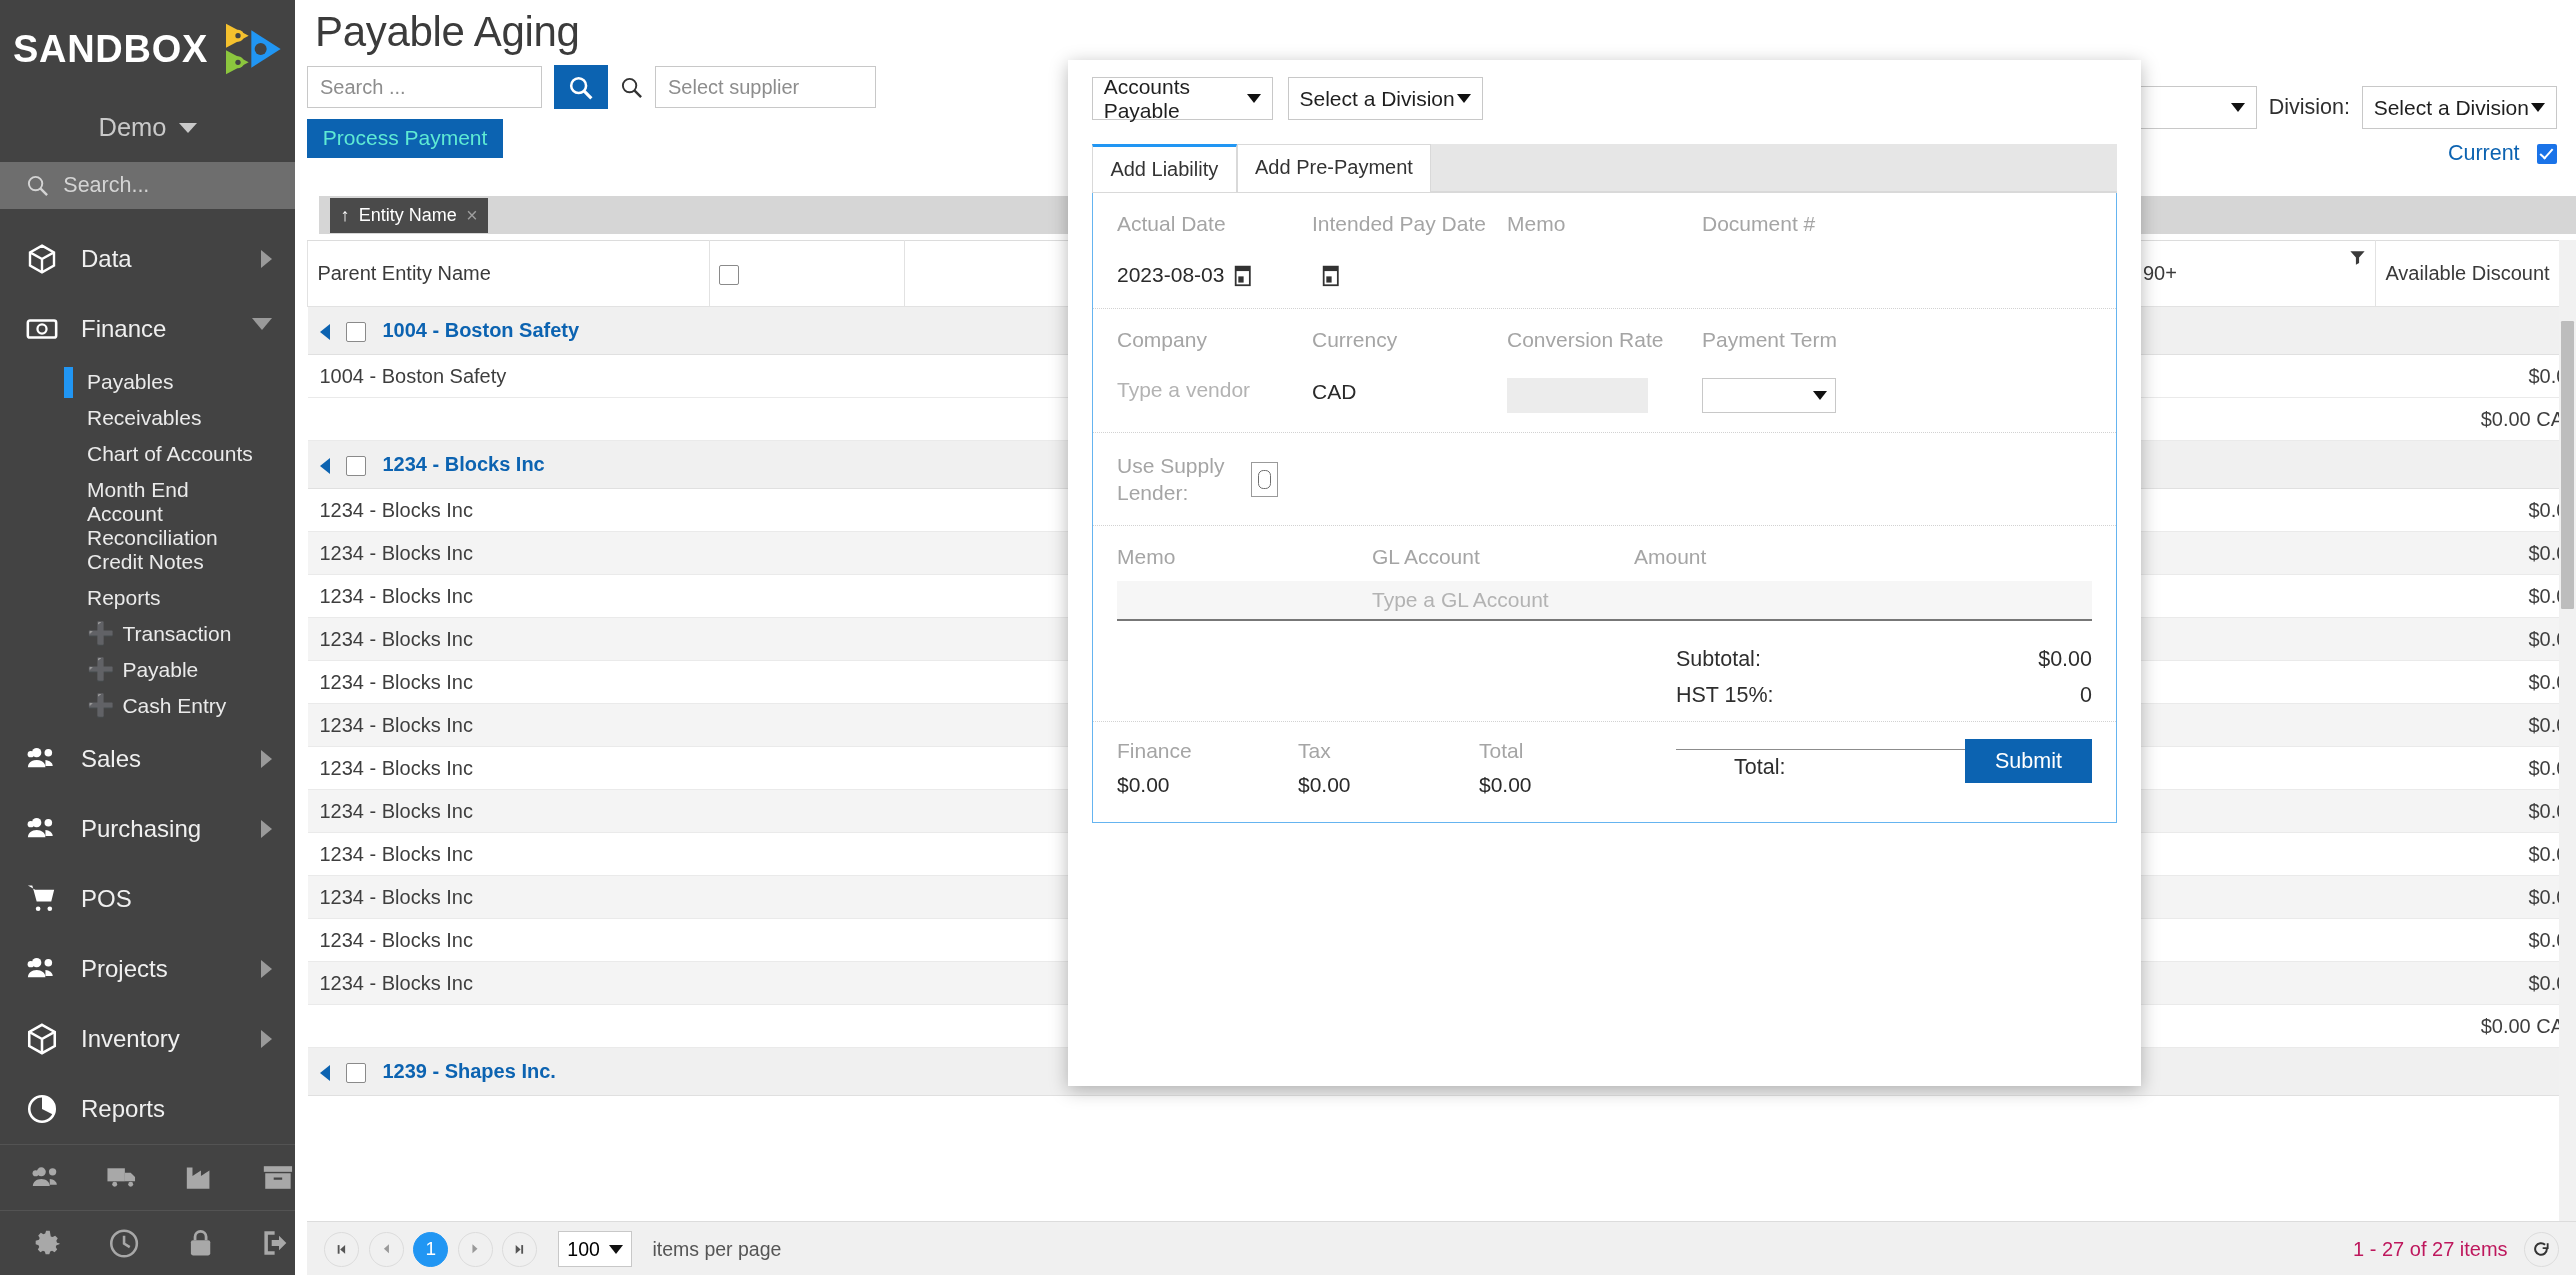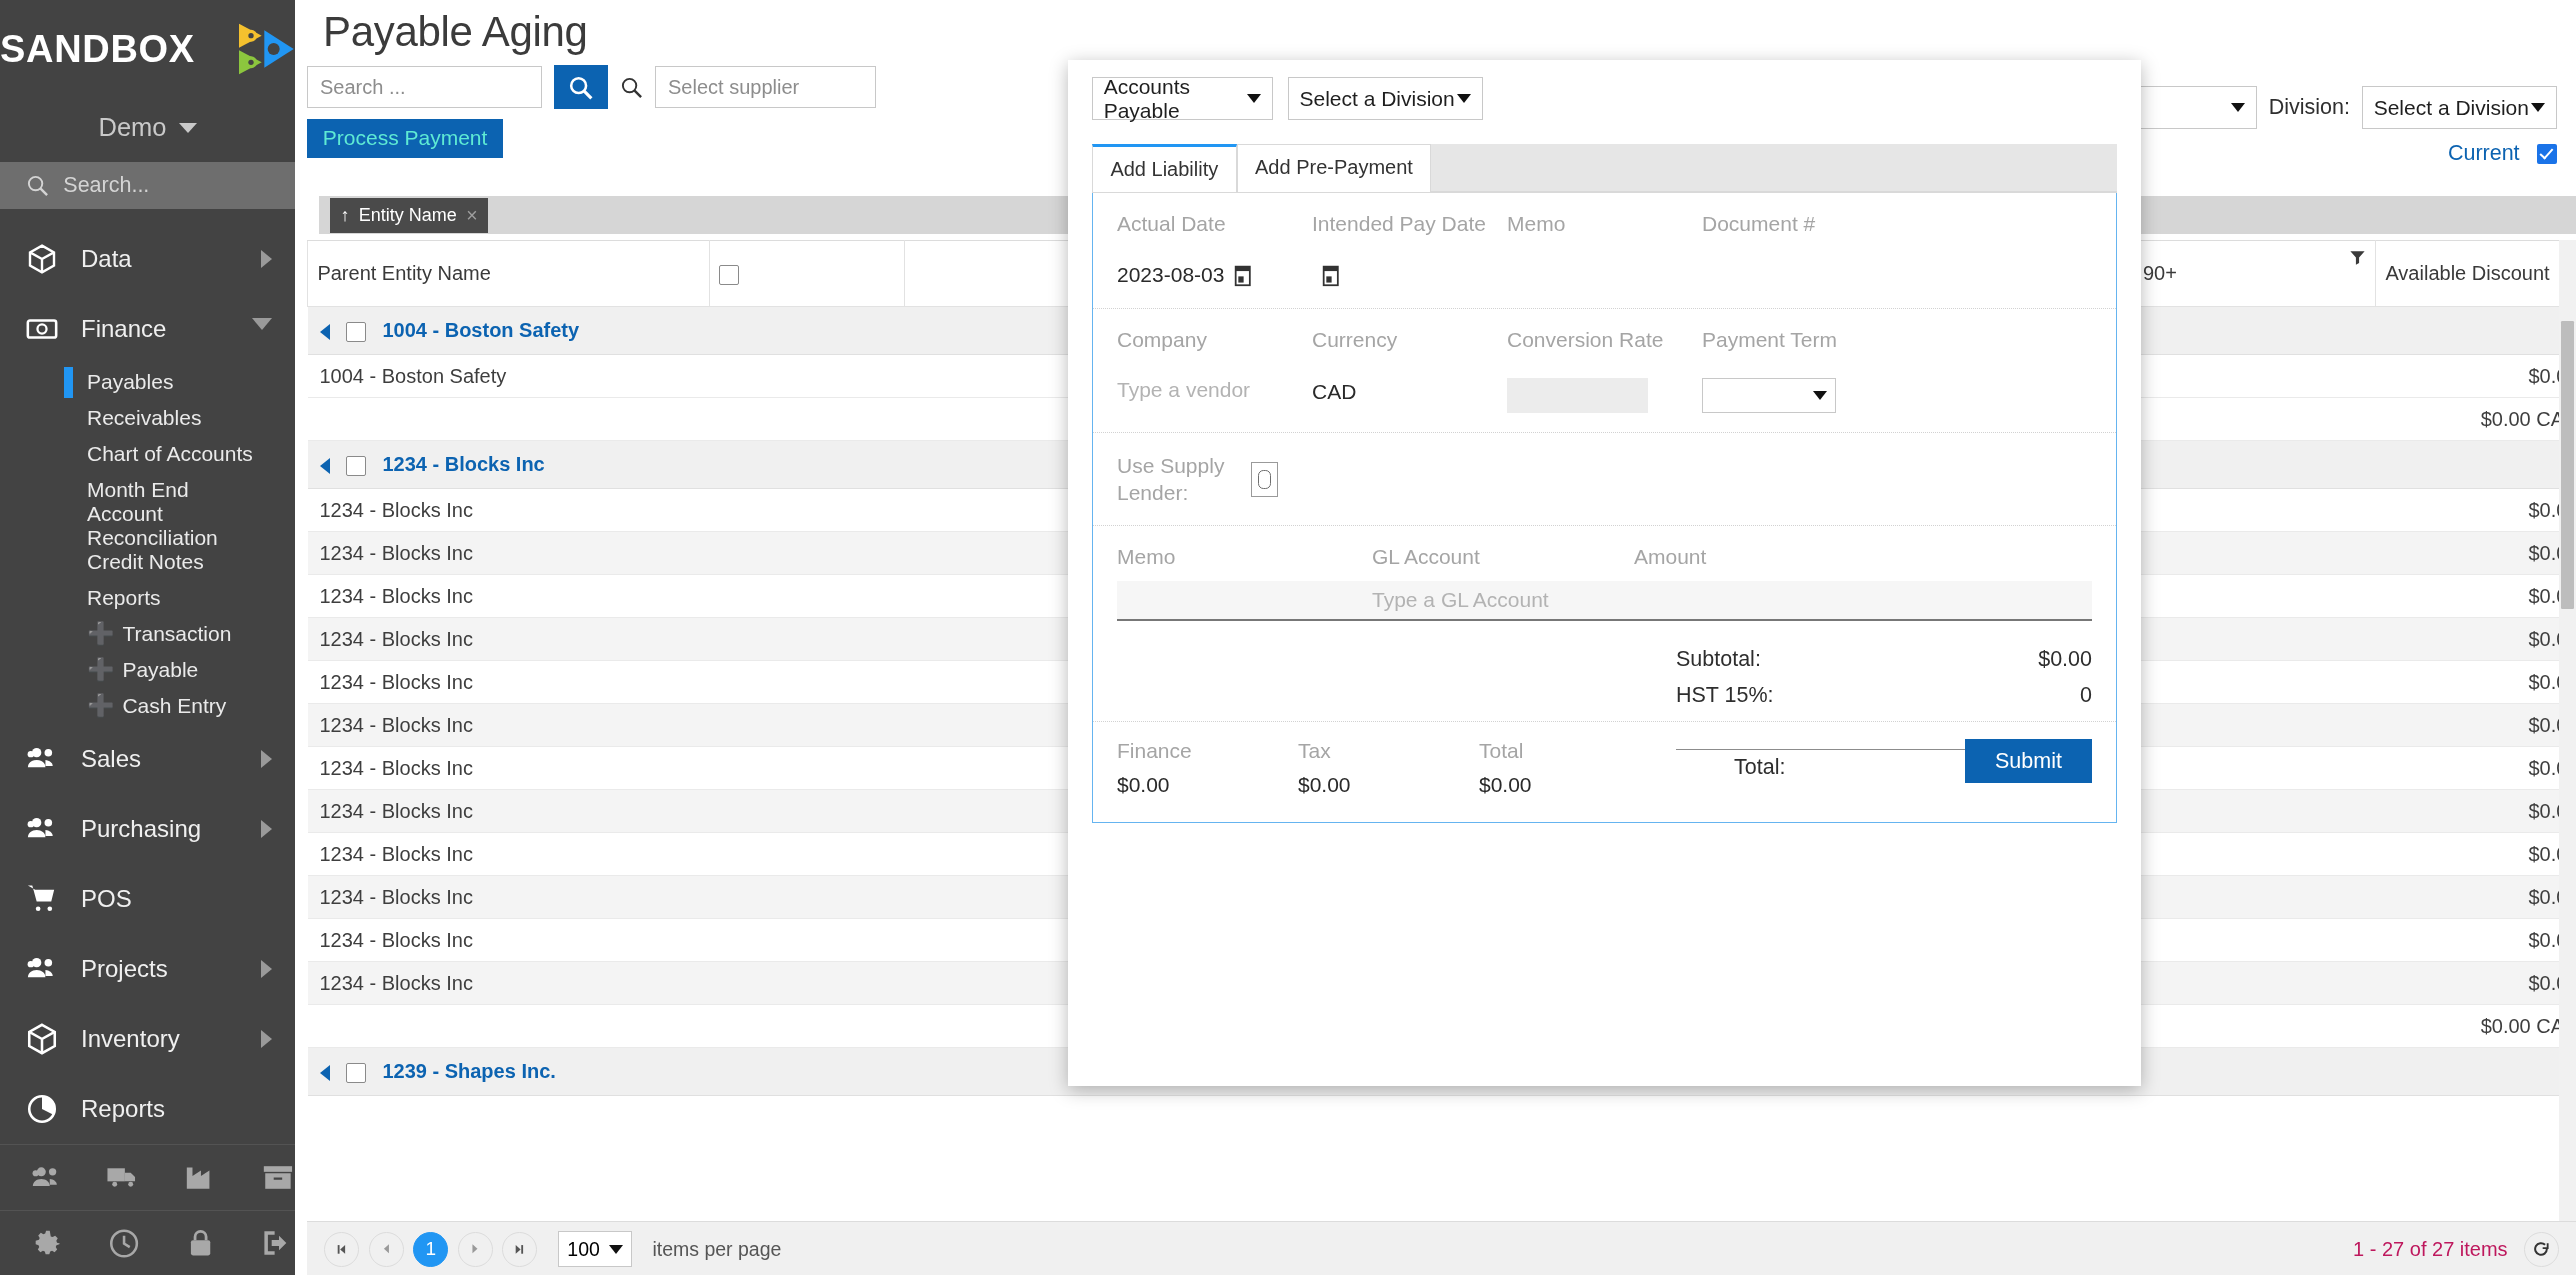--- a/index.html
+++ b/index.html
@@ -14,21 +14,21 @@
   
   .sidebar {
     width: 295px; height: 1276px;
     background: #434343;
     color: #ffffff;
     flex: 0 0 295px;
     position: relative;
     display: flex; flex-direction: column;
   }
   .logo-wrap {
-    height: 102px; display: flex; align-items: center; justify-content: space-between;
+    height: 102px; display: flex; align-items: center; justify-content: center;
     gap: 14px; padding-top: 5px;
   }
   .logo-text {
     font-size: 38px; font-weight: bold; letter-spacing: 0.7px; color: #fff;
   }
   .logo-mark { width: 60px; height: 54px; }
   .tenant {
     height: 74px; display: flex; align-items: center; justify-content: center;
     gap: 12px; color: #c9c9c9; font-size: 25.5px;
   }
@@ -60,21 +60,21 @@
   }
   .subnav-item .plus { color: #fff; font-weight: bold; margin-right: 8px; font-size: 22px;}
   .side-foot {
     border-top: 1.3px solid #535353;
     height: 72px; display: flex; align-items: center; gap: 43px; padding-left: 29.5px;
   }
   .side-foot svg { fill: #a8a8a8; }
 
   
   .main { flex: 1 1 auto; position: relative; background: #fff; height: 1276px; overflow: hidden; }
-  .page-title { font-size: 42px; color: #3b3b3b; font-weight: 400; padding: 8px 0 0 28px; letter-spacing: -0.3px;}
+  .page-title { font-size: 42px; color: #3b3b3b; font-weight: 400; padding: 8px 0 0 20px; letter-spacing: -0.3px;}
   .toolbar { display: flex; align-items: center; padding: 9.4px 0 0 12px; gap: 12px; position: relative;}
   .ti {
     height: 42px; border: 0.7px solid #c8c8c8; background: #fff; font-size: 20px;
     color: #8d8d8d; display: flex; align-items: center; padding: 0 12px;
   }
   .search-box { width: 235px; }
   .btn-search {
     width: 54px; height: 44px; background: #0c63b1; display: flex; align-items: center; justify-content: center;
     cursor: pointer;
   }

